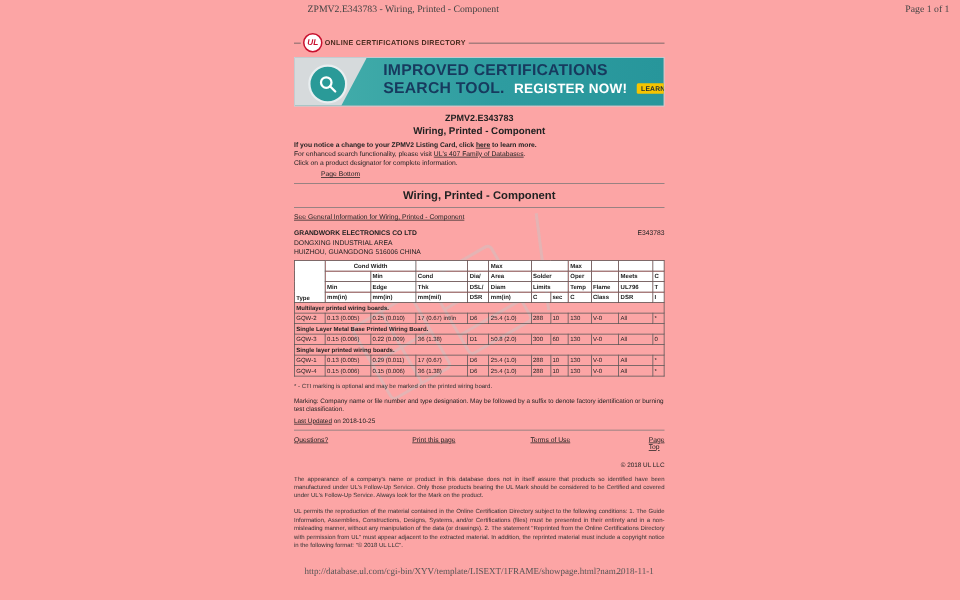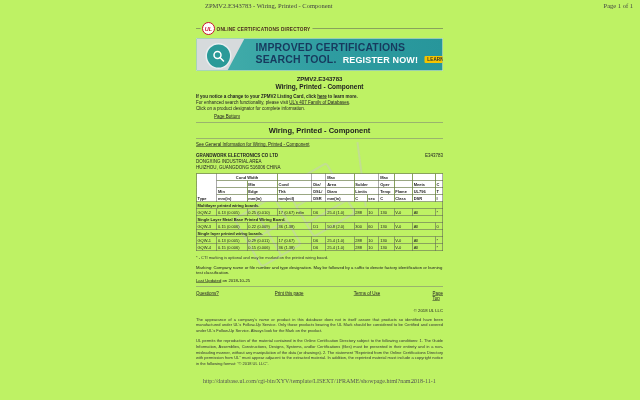--- a/index.html
+++ b/index.html
@@ -1,16 +1,16 @@
 <!DOCTYPE html>
 <html><head>
 <meta charset="utf-8">
 <style>
   html,body{margin:0;padding:0;background:#ffffff;}
-  .viewport{position:relative;width:640px;height:400px;background:#bef264;overflow:hidden;
+  .viewport{position:relative;width:640px;height:400px;background:#fca5a5;overflow:hidden;
             font-family:"Liberation Sans",sans-serif;color:#222;}
   
   .design{position:absolute;left:0;top:0;width:1280px;height:800px;
           transform:scale(0.5);transform-origin:0 0;}
 
   
   .print-hd{position:absolute;top:4px;left:0;width:1280px;height:20px;
             font-family:"Liberation Serif",serif;font-size:13px;color:#444;}
   .print-hd .t{position:absolute;left:410px;top:0;}
   .print-hd .p{position:absolute;right:14px;top:0;}

